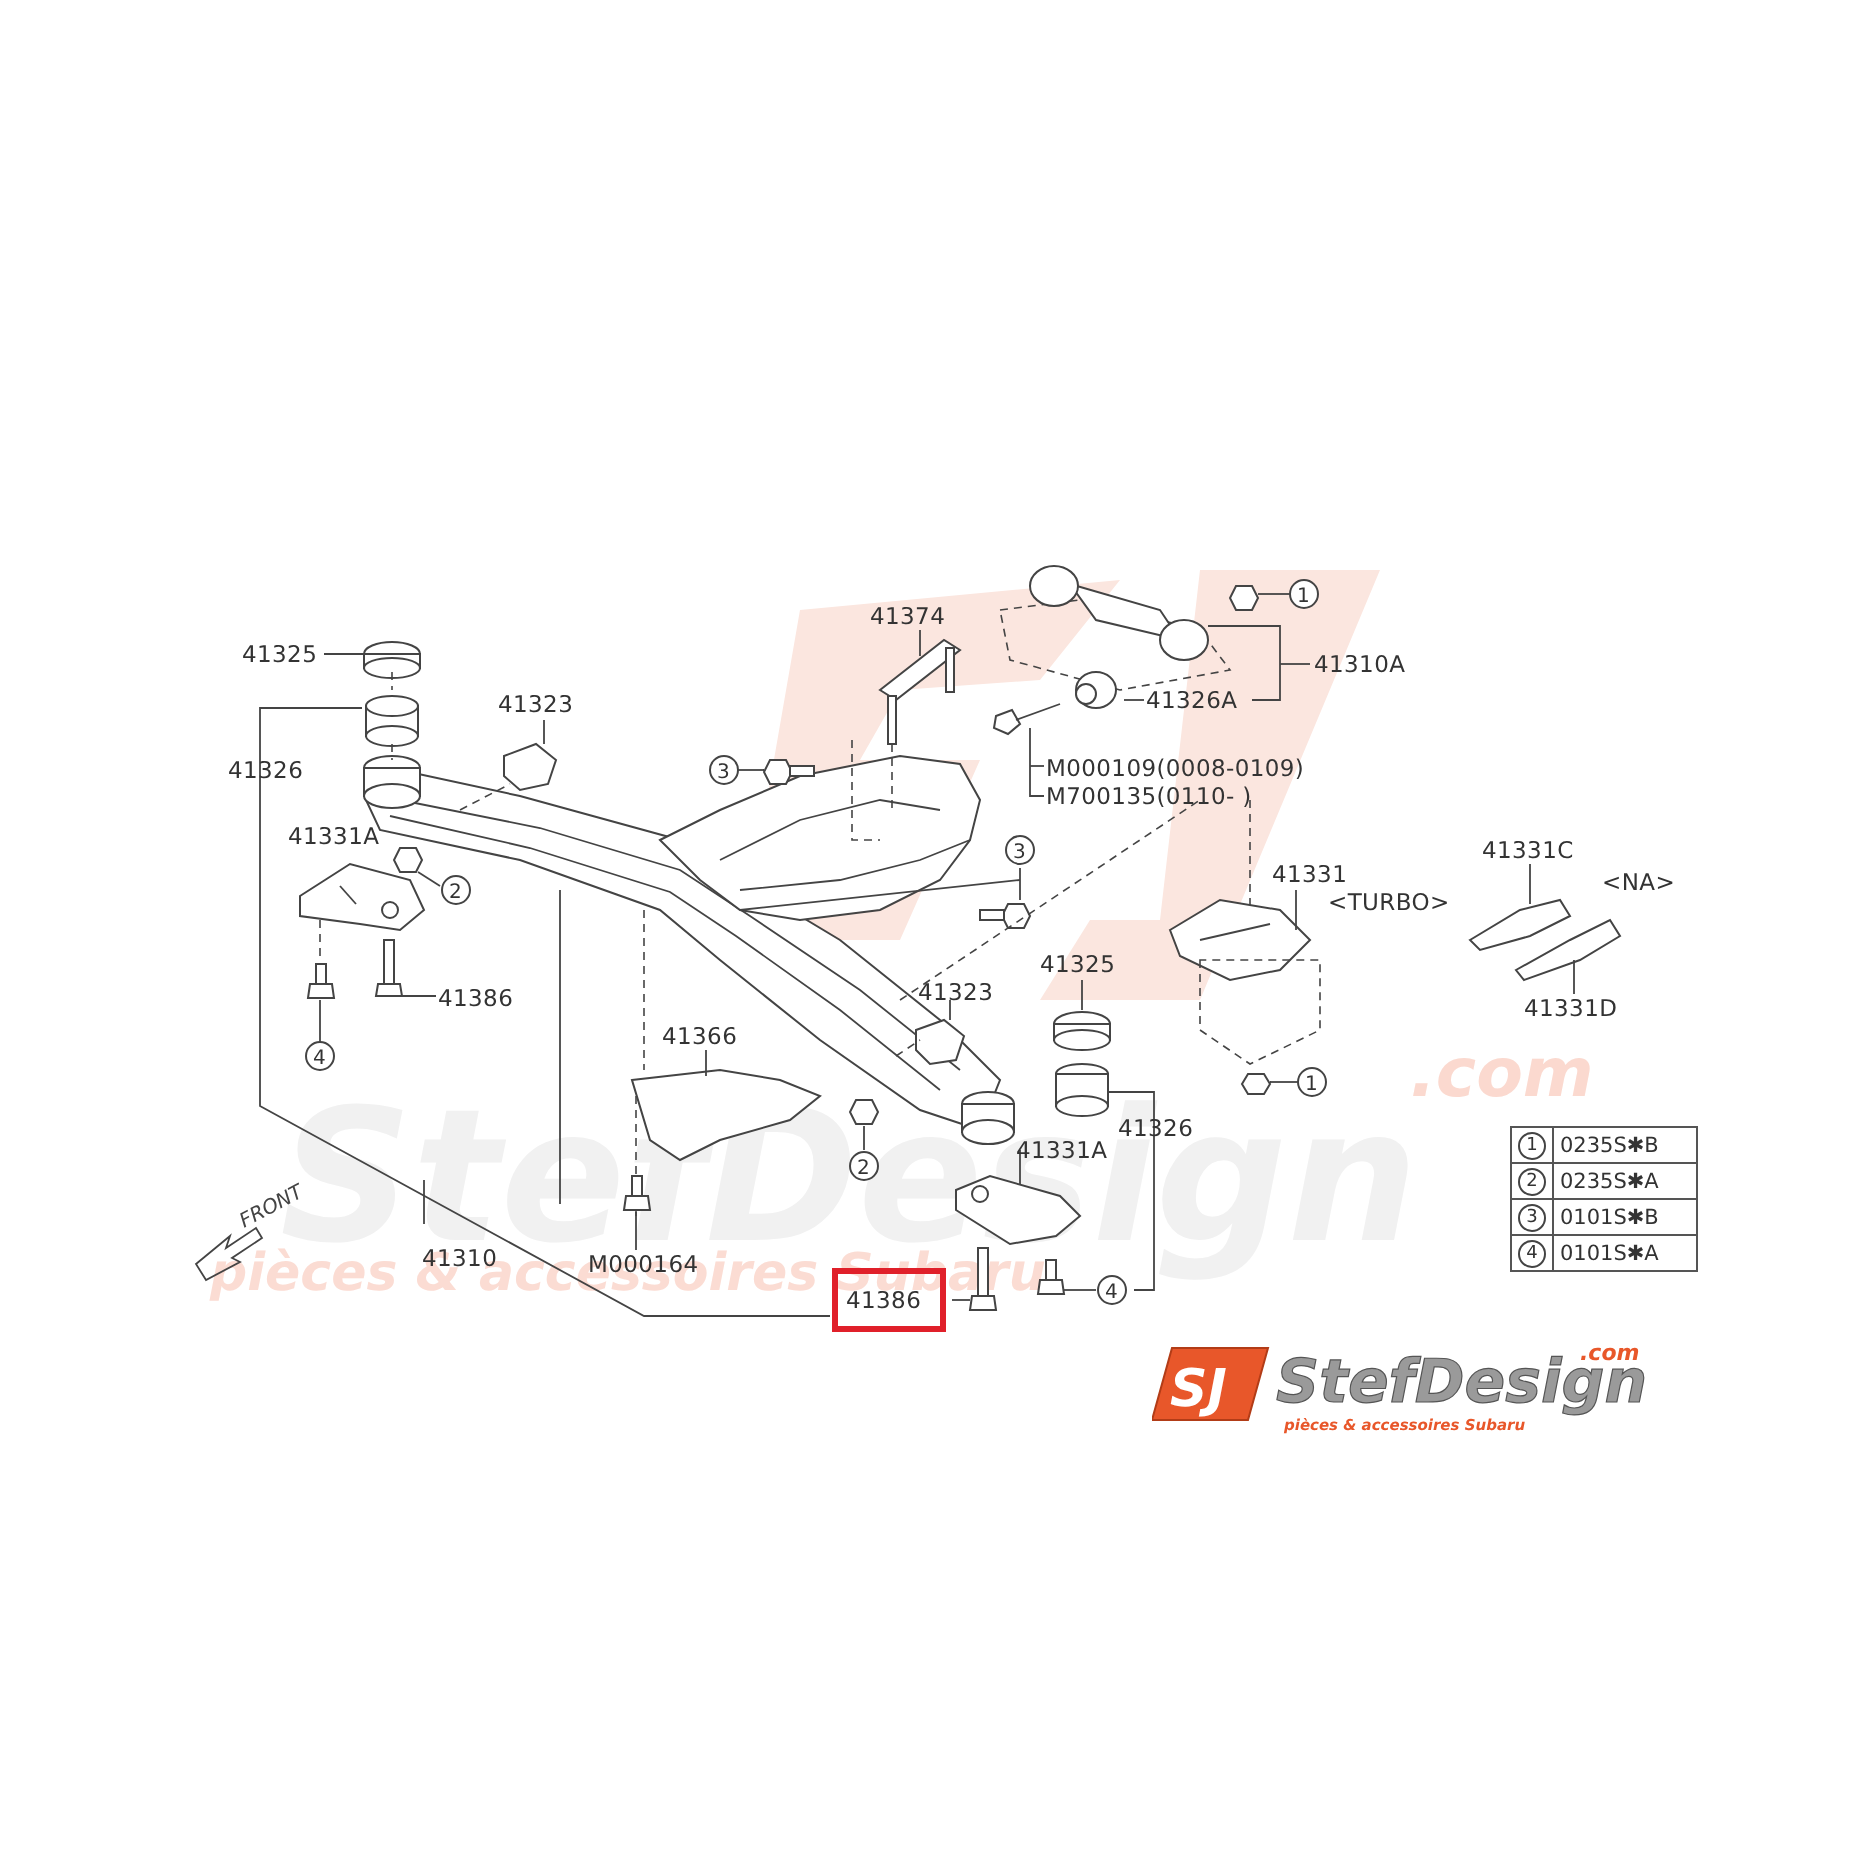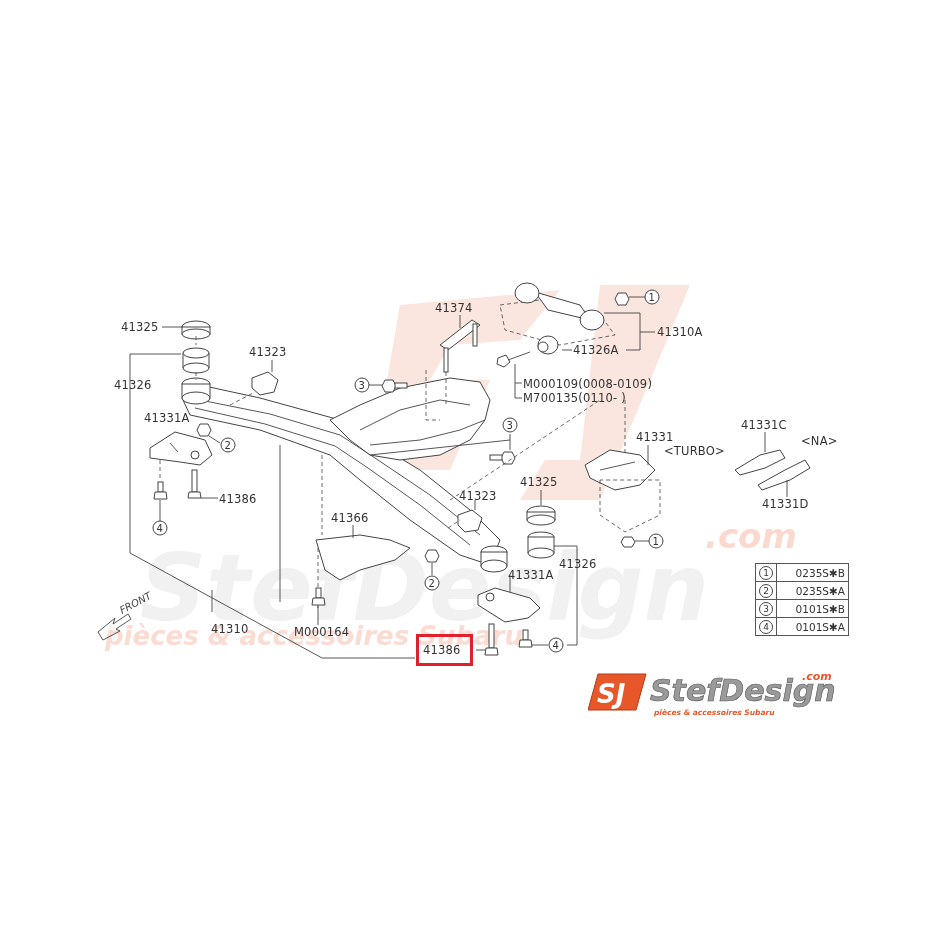--- a/index.html
+++ b/index.html
@@ -6,25 +6,25 @@
   body { width:931px; height:931px; position:relative; overflow:hidden; font-family:"DejaVu Sans", sans-serif; }
   #stage { position:absolute; left:0; top:0; width:931px; height:931px; }
   svg text { font-family:"DejaVu Sans", sans-serif; }
   .lbl { font-size:11.5px; fill:#333333; letter-spacing:0.2px; }
   .callout { font-size:10px; fill:#333333; }
   .part { fill:#ffffff; stroke:#444444; stroke-width:1; }
   .line { stroke:#444444; stroke-width:0.9; fill:none; }
   .dash { stroke:#444444; stroke-width:0.8; fill:none; stroke-dasharray:4 3; }
   .wm-text { font-family:"DejaVu Sans", sans-serif; font-style:italic; font-weight:bold; }
   .legend-tbl { position:absolute; left:755px; top:563px; width:94px; border-collapse:collapse; font-size:10.5px; color:#333; }
-  .legend-tbl td { border:1px solid #555; padding:1px 3px; height:15px;text-align:right; }
+  .legend-tbl td { border:1px solid #555; padding:1px 3px; height:15px; }
   .legend-tbl td.num { width:14px; text-align:center; }
   .circ { display:inline-block; width:12px; height:12px; border:1px solid #444; border-radius:50%; font-size:9px; line-height:12px; text-align:center; }
   .highlight { position:absolute; left:416px; top:634px; width:57px; height:32px; border:3px solid #e0202a; box-sizing:border-box; }
-  .logo { position:absolute; left:588px; top:668px; width:260px; height:52px; }
+  .logo { position:absolute; left:576px; top:668px; width:260px; height:52px; }
 </style>
 </head>
 <body>
 
 <div id="stage">
 <svg width="931" height="931" viewBox="0 0 931 931" xmlns="http://www.w3.org/2000/svg">
 
   <g opacity="1">
 
     <path d="M400 305 L560 290 L520 340 L450 345 L430 380 L490 380 L450 470 L370 470 L390 440 L420 440 L430 420 L380 420 Z" fill="#fbe6df"></path>

